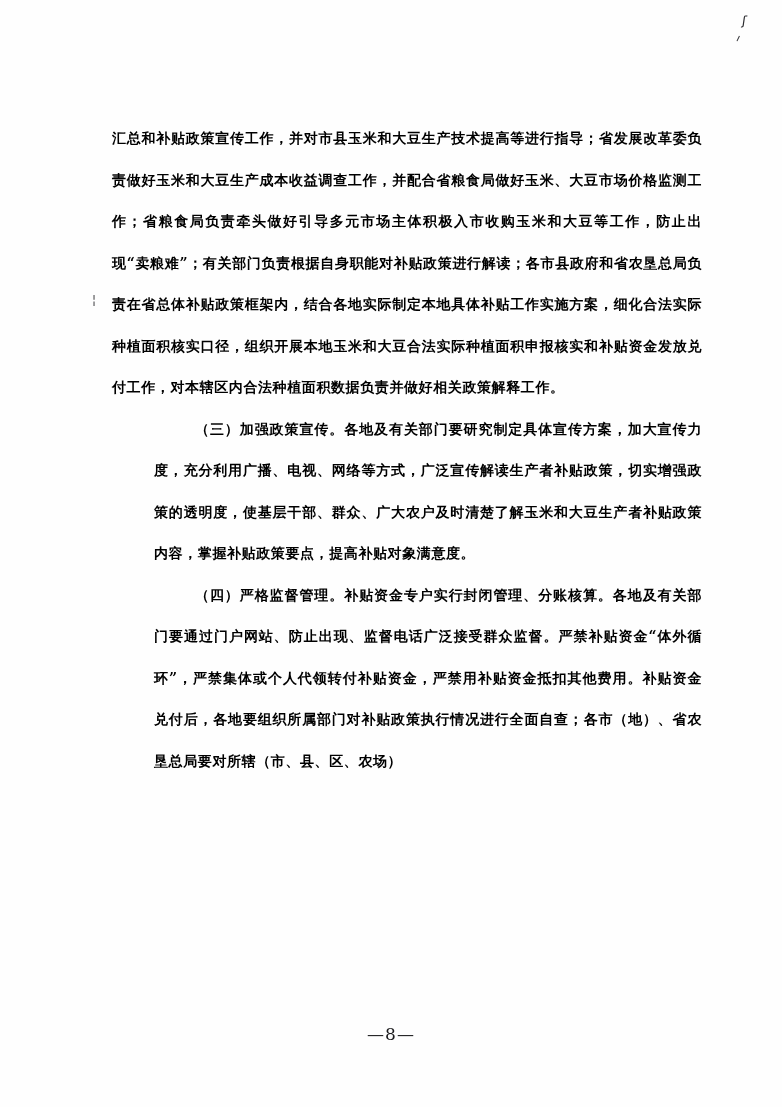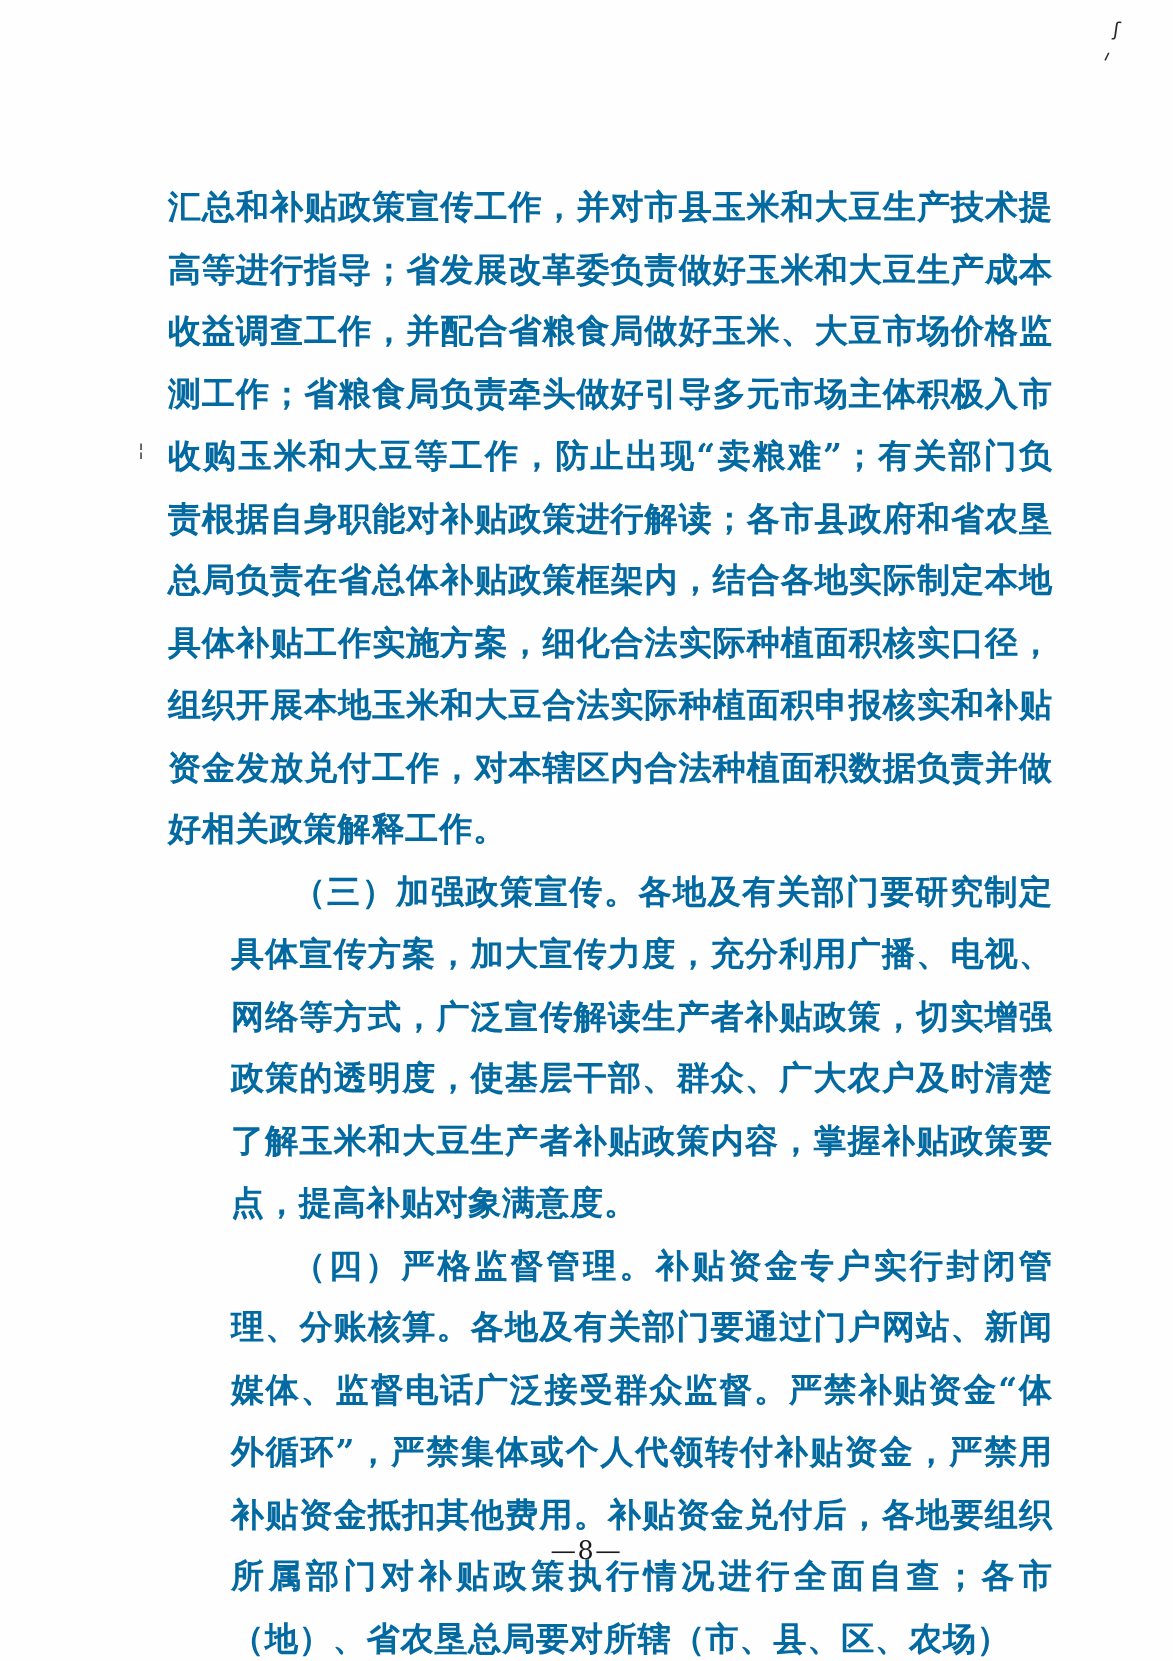--- a/index.html
+++ b/index.html
@@ -18,23 +18,23 @@
     font-family: "DejaVu Serif", "Liberation Serif", serif;
   }
   .content {
     position: absolute;
     left: 112px;
     top: 118px;
     width: 590px;
   }
   .para {
     font-family: "DejaVu Serif", "Liberation Serif", serif;
-    font-size: 22px;
+    font-size: 14px;
     line-height: 41.5px;
-    color: #0369a1;
+    color: #000000;
     text-align: justify;
     text-justify: inter-ideograph;
     letter-spacing: 0.6px;
     margin: 0 0 0 0;
     font-weight: 600;
   }
   .para.indent {
     text-indent: 41px;
     margin-left: 42px;
   }
@@ -97,18 +97,18 @@
     <span class="m2">ᐟ</span>
   </div>
 
   <div class="mark-left">
     <span>¦</span>
   </div>
 
   <div class="content">
     <p class="para">汇总和补贴政策宣传工作，并对市县玉米和大豆生产技术提高等进行指导；省发展改革委负责做好玉米和大豆生产成本收益调查工作，并配合省粮食局做好玉米、大豆市场价格监测工作；省粮食局负责牵头做好引导多元市场主体积极入市收购玉米和大豆等工作，防止出现“卖粮难”；有关部门负责根据自身职能对补贴政策进行解读；各市县政府和省农垦总局负责在省总体补贴政策框架内，结合各地实际制定本地具体补贴工作实施方案，细化合法实际种植面积核实口径，组织开展本地玉米和大豆合法实际种植面积申报核实和补贴资金发放兑付工作，对本辖区内合法种植面积数据负责并做好相关政策解释工作。</p>
     <p class="para indent">（三）加强政策宣传。各地及有关部门要研究制定具体宣传方案，加大宣传力度，充分利用广播、电视、网络等方式，广泛宣传解读生产者补贴政策，切实增强政策的透明度，使基层干部、群众、广大农户及时清楚了解玉米和大豆生产者补贴政策内容，掌握补贴政策要点，提高补贴对象满意度。</p>
-    <p class="para indent">（四）严格监督管理。补贴资金专户实行封闭管理、分账核算。各地及有关部门要通过门户网站、新闻媒体、监督电话广泛接受群众监督。严禁补贴资金“体外循环”，严禁集体或个人代领转付补贴资金，严禁用补贴资金抵扣其他费用。补贴资金兑付后，各地要组织所属部门对补贴政策执行情况进行全面自查；各市（地）、省农垦总局要对所辖（市、县、区、农场）</p>
+    <p class="para indent">（四）严格监督管理。补贴资金专户实行封闭管理、分账核算。各地及有关部门要通过门户网站、防止出现、监督电话广泛接受群众监督。严禁补贴资金“体外循环”，严禁集体或个人代领转付补贴资金，严禁用补贴资金抵扣其他费用。补贴资金兑付后，各地要组织所属部门对补贴政策执行情况进行全面自查；各市（地）、省农垦总局要对所辖（市、县、区、农场）</p>
   </div>
 
   <div class="page-number">—8—</div>
 
 </div>
 
 </body></html>

